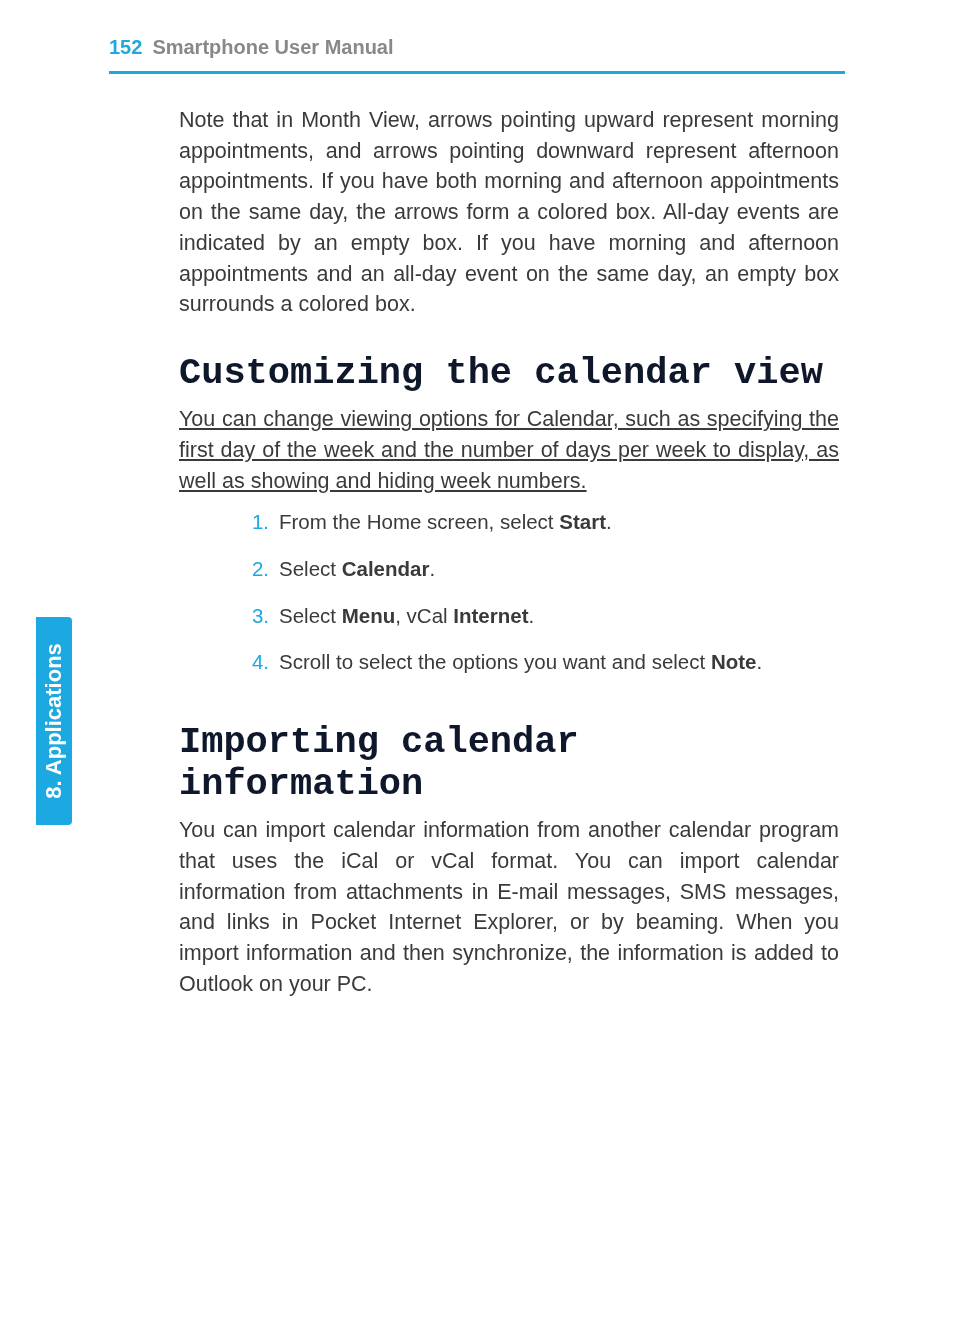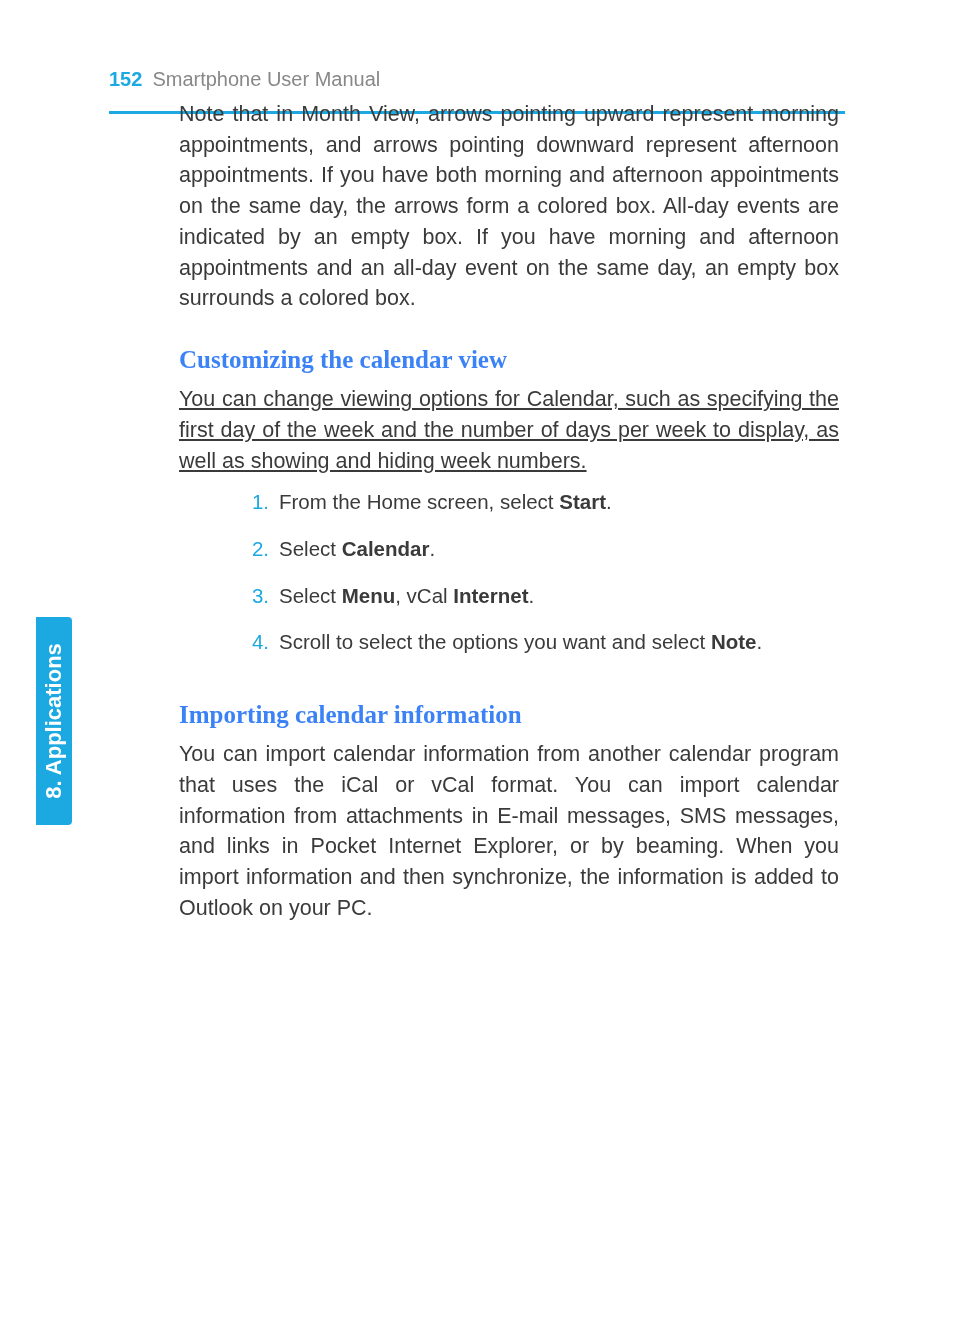--- a/index.html
+++ b/index.html
@@ -12,54 +12,53 @@
     position: relative;
   }
   .header {
     position: absolute;
     top: 36px;
     left: 109px;
     right: 109px;
     display: flex;
     align-items: baseline;
     gap: 10px;
-    padding-bottom: 20px;
+    padding-bottom: 12px;
     border-bottom: 3px solid #1ca9e1;
   }
   .page-number {
     color: #1ca9e1;
     font-weight: bold;
     font-size: 20px;
   }
   .header-title {
     color: #888888;
-    font-weight: normal;
+    font-weight: bold;
     font-size: 20px;
-    margin-top: 32px;
   }
   .content {
     position: absolute;
-    top: 99px;
+    top: 105px;
     left: 179px;
     width: 660px;
   }
   .para {
     font-size: 21.5px;
     line-height: 1.43;
     text-align: justify;
     color: #3a3a3a;
     margin-bottom: 32px;
   }
   .h2 {
-    color: #3b82f6;
+    color: #0f172a;
     font-weight: bold;
-    font-size: 25px;
+    font-size: 37px;
     margin-top: 12px;
     margin-bottom: 10px;
-    font-family: Liberation Serif, serif;
+    font-family: Liberation Mono, monospace;
   }
   .steps {
     margin-top: 6px;
     margin-bottom: 44px;
     padding-left: 70px;
   }
   .step {
     font-size: 20.5px;
     line-height: 1.4;
     margin-bottom: 18px;

